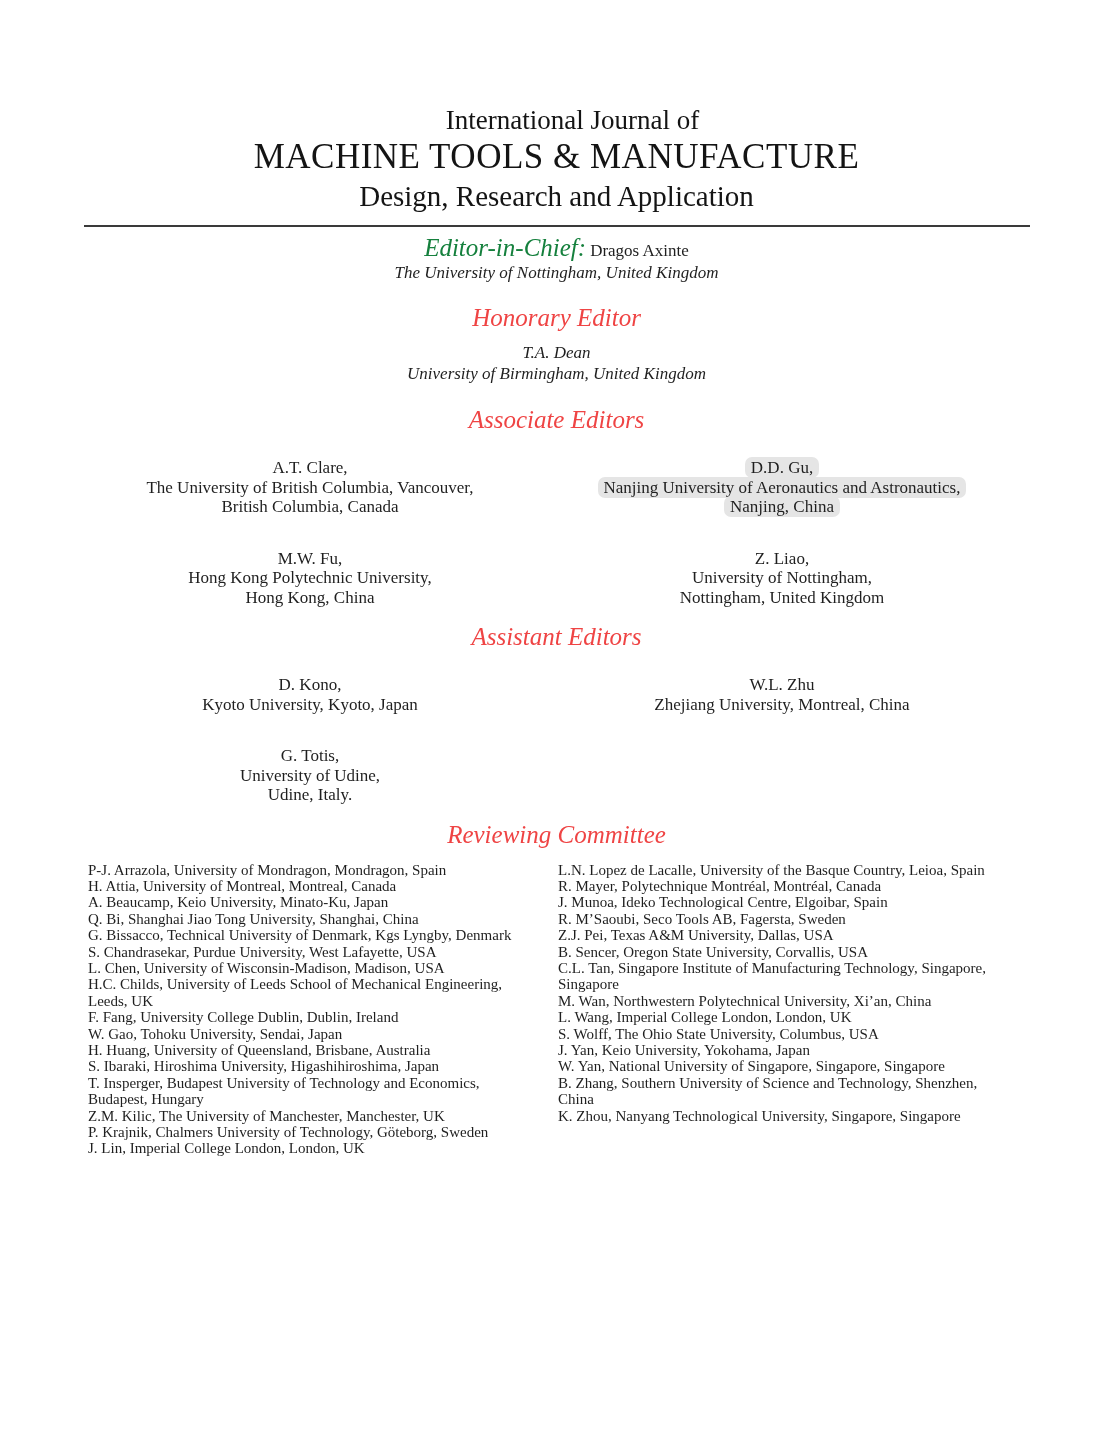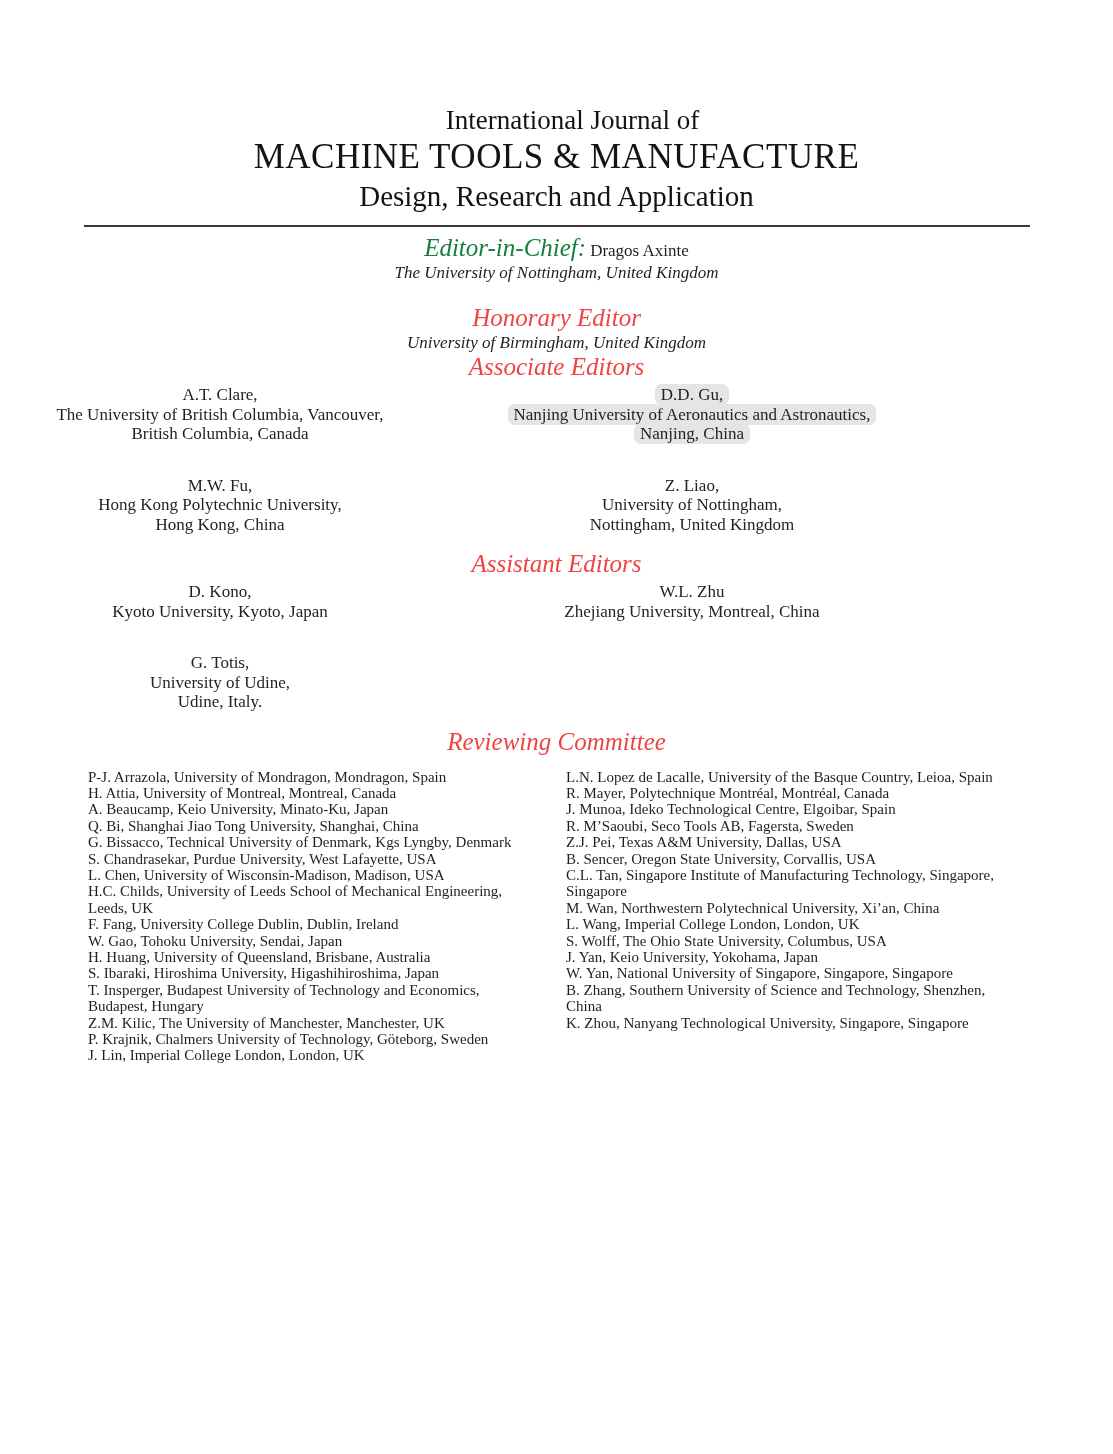--- a/index.html
+++ b/index.html
@@ -42,29 +42,30 @@
 
   .section-heading {
     text-align: center;
     font-style: italic;
     font-size: 25px;
     line-height: 28px;
     color: #ef4444;
   }
   .mt-hon  { margin-top: 21px; }
   .mt-name { margin-top: 10px; }
-  .mt-assoc { }
+  .mt-assoc { margin-top: 22px; }
   .mt-assist { margin-top: 16px; }
   .mt-review { margin-top: 16px; }
 
   .editors-grid {
-    margin-top: 4px;
+    margin-top: 24px;
     display: grid;
     grid-template-columns: 440px 440px;
     column-gap: 37px;
+    padding-left: 90px;
     row-gap: 20px;
     gap: 32px;
   }
   .editor-block {
     text-align: center;
     font-size: 17px;
     line-height: 19.5px;
   }
   .editor-block .line { display: block; }
   .editor-block.highlighted .line {
@@ -75,21 +76,21 @@
     background: #e5e5e5;
     border-radius: 7px;
     padding: 1px 6px;
   }
 
   
   .committee {
     margin-top: 13px;
     display: grid;
     grid-template-columns: 442px 448px;
-    column-gap: 36px;
+    column-gap: 28px;
     padding-left: 88px;
   }
   .committee-col { font-size: 15px; line-height: 16.4px; }
   .committee-entry { display: block; }
 </style>
 </head>
 <body>
 
 <div class="page">
 
@@ -101,20 +102,21 @@
 
   <hr class="rule">
 
   <div class="eic-row">
     <span class="eic-heading">Editor-in-Chief:</span>
     <span class="eic-name">Dragos Axinte</span>
   </div>
   <div class="affil-line">The University of Nottingham, United Kingdom</div>
 
   <div class="section-heading mt-hon">Honorary Editor</div>
+  <div class="affil-line mt-name">T.A. Dean</div>
   <div class="affil-line">University of Birmingham, United Kingdom</div>
 
   <div class="section-heading mt-assoc">Associate Editors</div>
   <div class="editors-grid">
       <div class="editor-block">
         <span class="line">A.T. Clare,</span>
         <span class="line">The University of British Columbia, Vancouver,</span>
         <span class="line">British Columbia, Canada</span>
       </div>
       <div class="editor-block highlighted">

